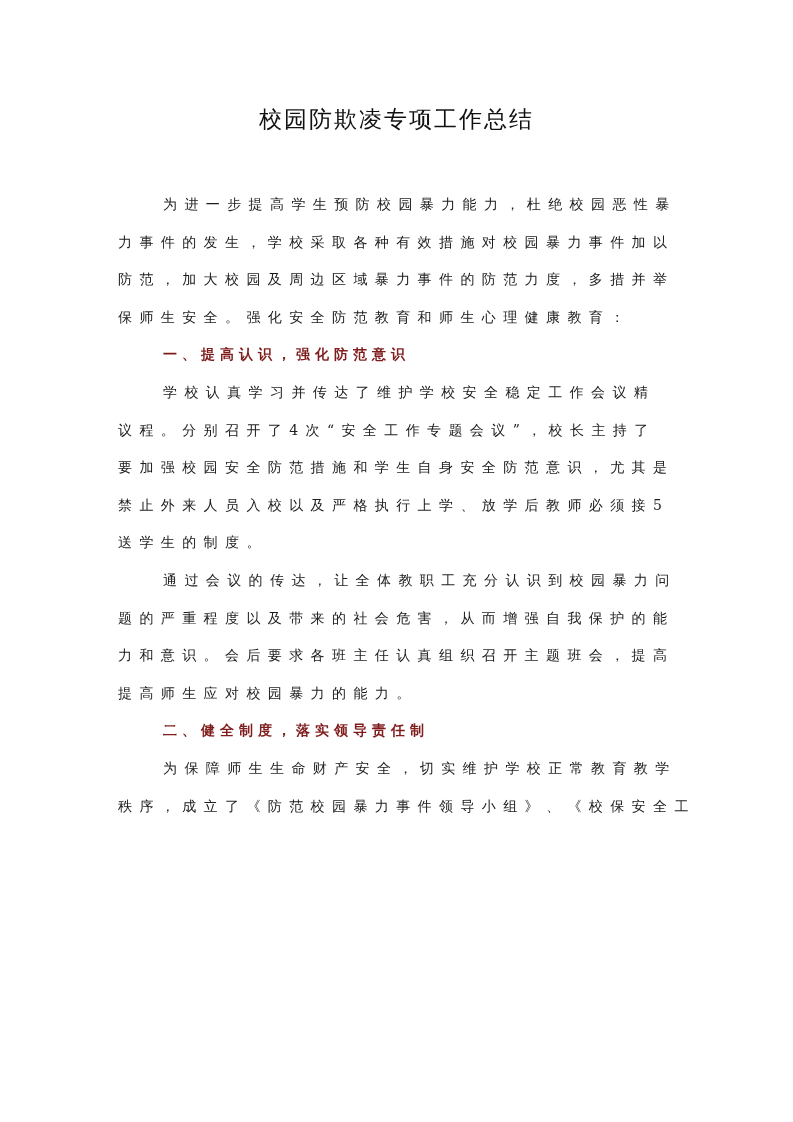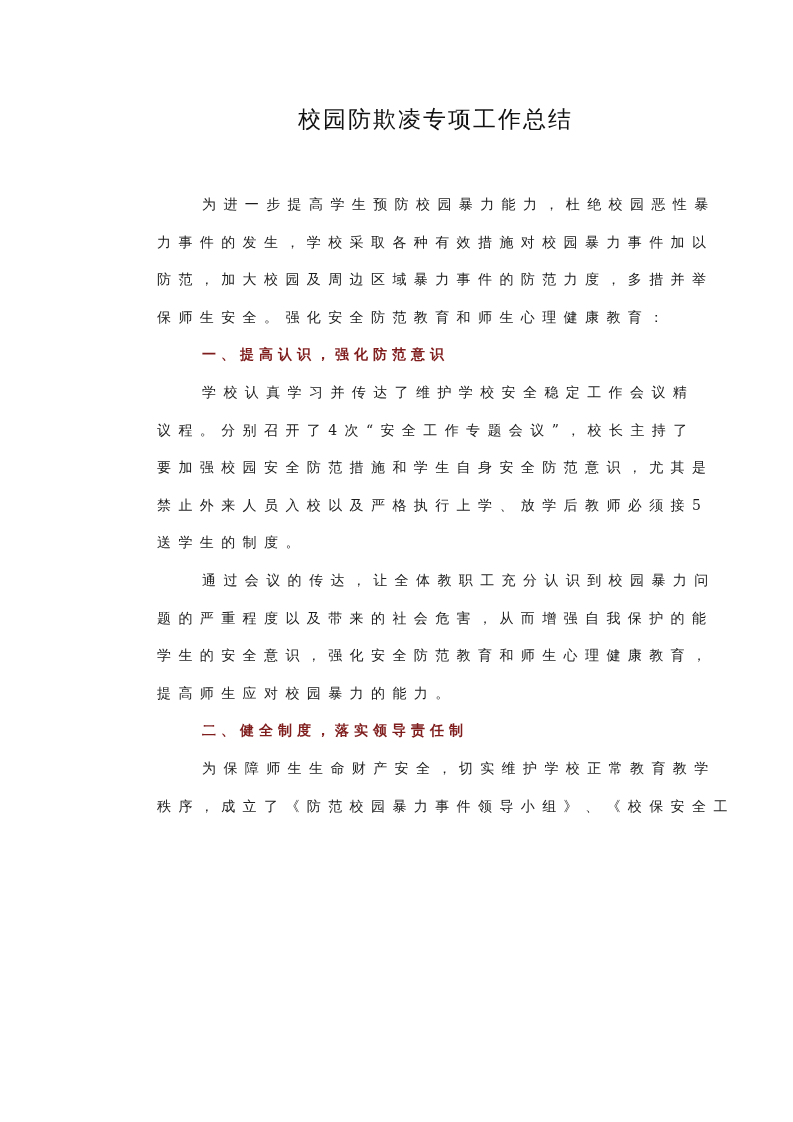--- a/index.html
+++ b/index.html
@@ -14,21 +14,20 @@
     overflow: hidden;
     font-family: "DejaVu Serif", "Liberation Serif", serif;
     color: #1a1a1a;
   }
   .page {
     position: absolute;
     left: 0; top: 0;
     width: 712px;
     height: 1122px;
     background: #fff;
-    margin-left: 39px;
   }
   .title {
     position: absolute;
     top: 102px;
     left: 0;
     width: 793px;
     text-align: center;
     font-size: 23px;
     letter-spacing: 2px;
     line-height: 34px;
@@ -71,19 +70,19 @@
     <div class="line">防范，加大校园及周边区域暴力事件的防范力度，多措并举</div>
     <div class="line">保师生安全。强化安全防范教育和师生心理健康教育：</div>
     <div class="line heading">一、提高认识，强化防范意识</div>
     <div class="line indent">学校认真学习并传达了维护学校安全稳定工作会议精</div>
     <div class="line">议程。分别召开了4次“安全工作专题会议”，校长主持了</div>
     <div class="line">要加强校园安全防范措施和学生自身安全防范意识，尤其是</div>
     <div class="line">禁止外来人员入校以及严格执行上学、放学后教师必须接5</div>
     <div class="line">送学生的制度。</div>
     <div class="line indent">通过会议的传达，让全体教职工充分认识到校园暴力问</div>
     <div class="line">题的严重程度以及带来的社会危害，从而增强自我保护的能</div>
-    <div class="line">学生的安全意识，强化安全防范教育和师生心理健康教育，</div>
+    <div class="line">力和意识。会后要求各班主任认真组织召开主题班会，提高</div>
     <div class="line">提高师生应对校园暴力的能力。</div>
     <div class="line heading">二、健全制度，落实领导责任制</div>
     <div class="line indent">为保障师生生命财产安全，切实维护学校正常教育教学</div>
     <div class="line">秩序，成立了《防范校园暴力事件领导小组》、《校保安全工</div>
   </div>
 </div>
 
 </body></html>

